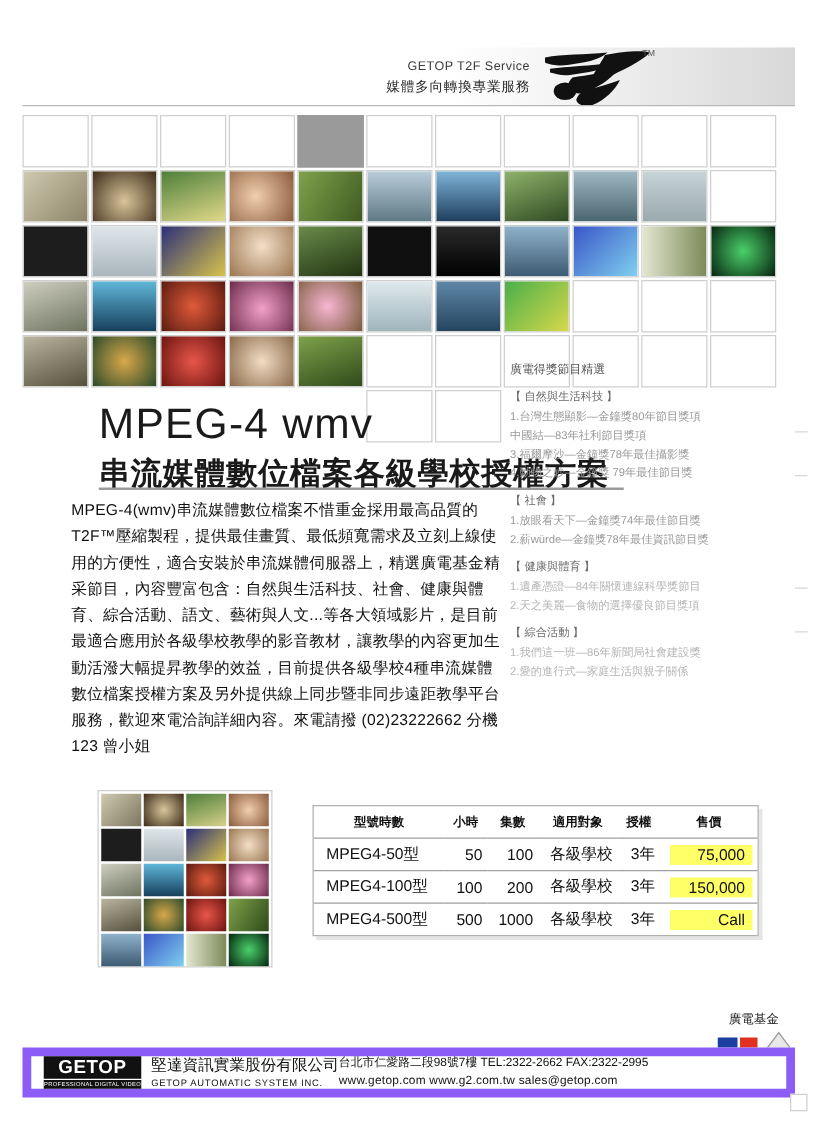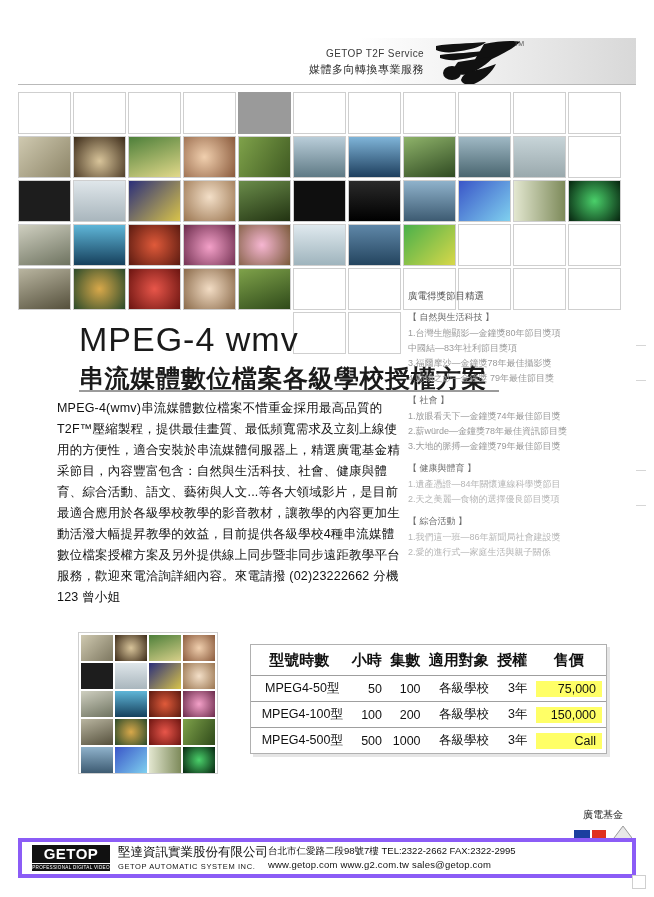--- a/index.html
+++ b/index.html
@@ -209,30 +209,30 @@
   }
   table.price {
     border-collapse: collapse;
     width: 100%;
     font-size: 12.5px;
     color: #111;
   }
   table.price th {
     font-weight: 700;
     padding: 6px 4px 5px 4px;
-    font-size: 15px;
+    font-size: 10px;
     white-space: nowrap;
   }
   table.price td {
     padding: 4px 4px;
     text-align: right;
     white-space: nowrap;
     border-top: 1px solid #9f9f9f;
   }
-  table.price td.model { text-align: center; padding-left: 10px; }
+  table.price td.model { text-align: left; padding-left: 10px; }
   .price-val {
     background: #ffff66;
     display: inline-block;
     padding: 1px 6px;
     min-width: 54px;
     font-weight: 400;
   }
   .price-val.call { font-weight: 400; }
 
   
@@ -252,21 +252,21 @@
     position: relative;
     margin: 0 auto;
   }
 
   
   .footer {
     position: absolute;
     left: 18px; top: 838px;
     width: 618px;
     height: 40px;
-    border: 4px solid #8b5cf6;
+    border: 7px solid #8b5cf6;
     box-sizing: border-box;
     background: #fff;
   }
   .footer-inner {
     display: flex;
     align-items: center;
     height: 100%;
     padding: 0 10px;
     box-sizing: border-box;
   }
@@ -518,21 +518,20 @@
 
     <div class="aw-cat">【 自然與生活科技 】</div>
     <div class="aw-item">1.台灣生態顯影—金鐘獎80年節目獎項</div>
     <div class="aw-item aw-gold">中國結—83年社利節目獎項</div>
     <div class="aw-item">3.福爾摩沙—金鐘獎78年最佳攝影獎</div>
     <div class="aw-item">4.動物之妙—金鐘獎 79年最佳節目獎</div>
 
     <div class="aw-cat">【 社會 】</div>
     <div class="aw-item">1.放眼看天下—金鐘獎74年最佳節目獎</div>
     <div class="aw-item">2.薪würde—金鐘獎78年最佳資訊節目獎</div>
-    <div class="aw-item">3.大地的脈搏—金鐘獎79年最佳節目獎</div>
 
     <div class="aw-cat">【 健康與體育 】</div>
     <div class="aw-item fade">1.遺產憑證—84年關懷連線科學獎節目</div>
     <div class="aw-item fade">2.天之美麗—食物的選擇優良節目獎項</div>
 
     <div class="aw-cat">【 綜合活動 】</div>
     <div class="aw-item fade">1.我們這一班—86年新聞局社會建設獎</div>
     <div class="aw-item fade">2.愛的進行式—家庭生活與親子關係</div>
   </div>
 

